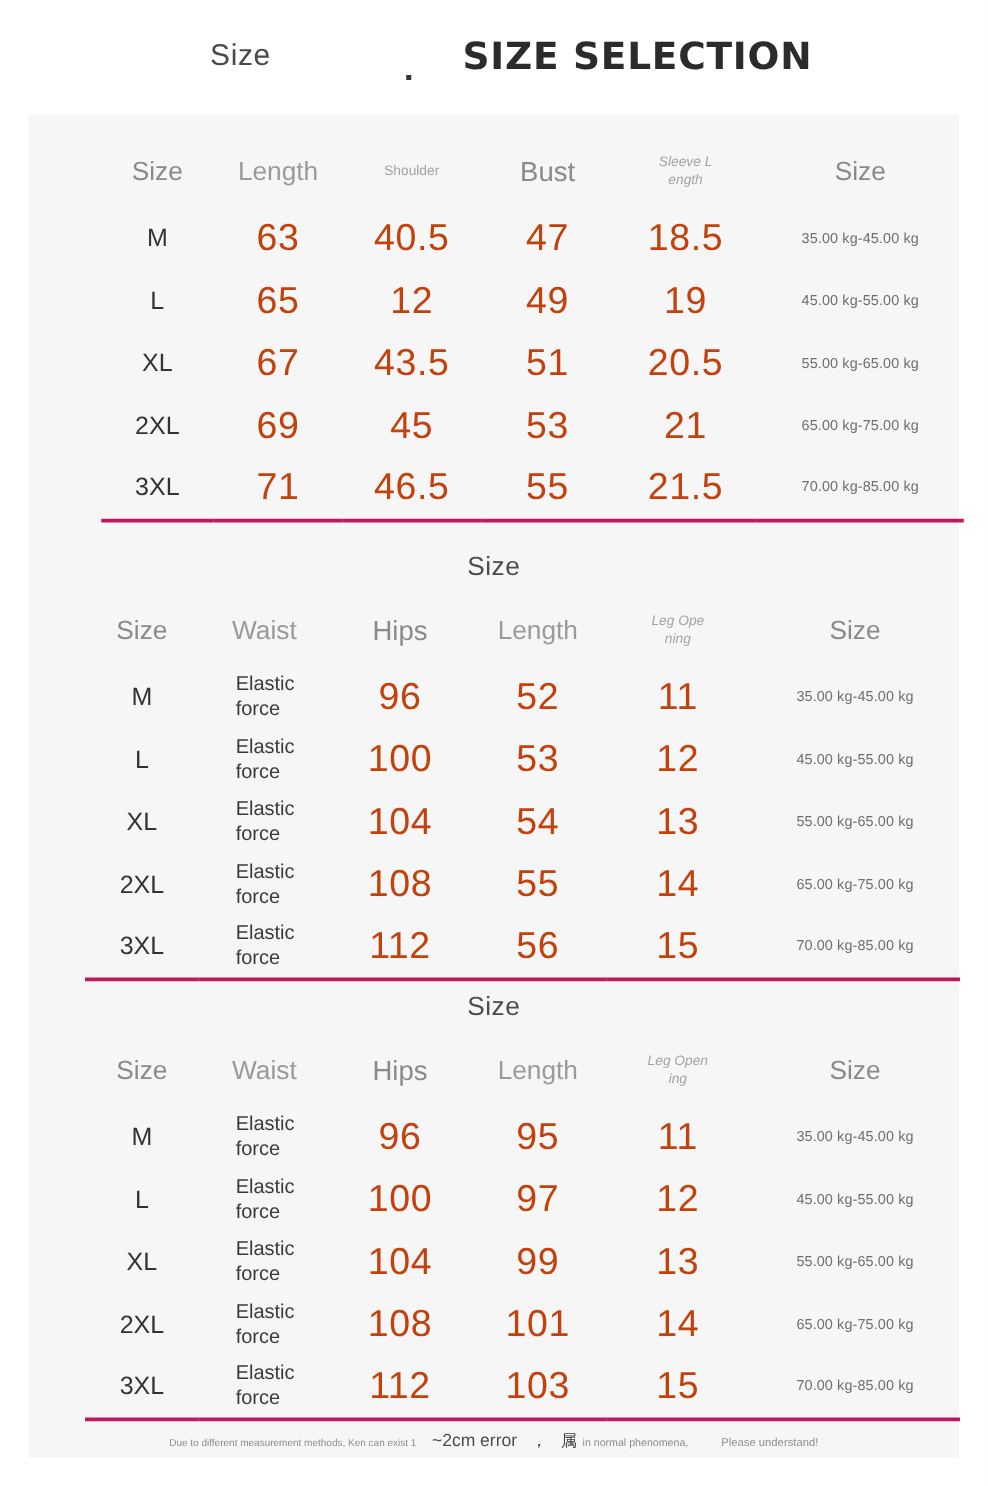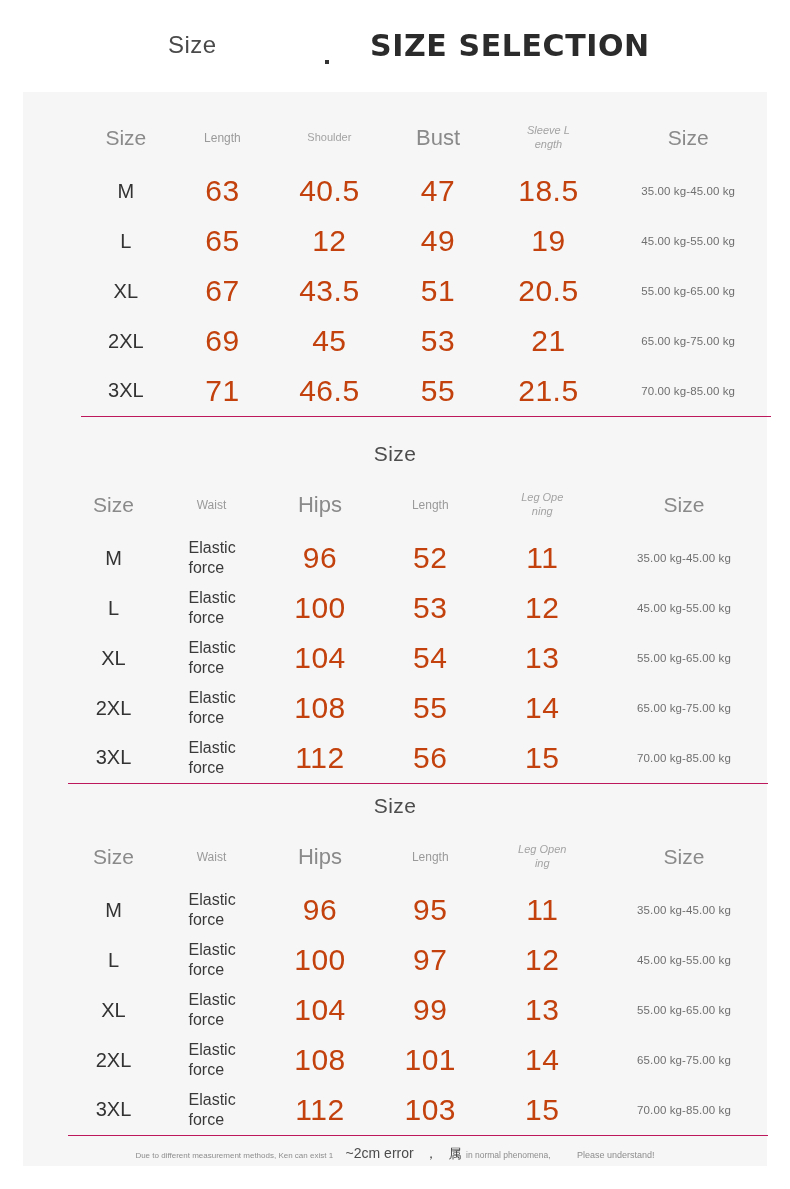--- a/index.html
+++ b/index.html
@@ -84,38 +84,38 @@
   table.size-table td {
     text-align: center;
     vertical-align: middle;
     padding: 0;
     border: 0;
   }
 
   
   .hdr th { height: 56px; color: #8e8e8e; font-weight: 400; }
   .hdr .h-lg  { font-size: 21px; color: #8a8a8a; }
-  .hdr .h-md  { font-size: 12px; color: #9a9a9a; }
+  .hdr .h-md  { font-size: 21px; color: #9a9a9a; }
   .hdr .h-sm  { font-size: 11px; color: #a3a3a3; line-height: 1.25; }
   .hdr .h-xl  { font-size: 22px; color: #8a8a8a; }
 
   .hdr .h-sm .wrapbox {
     display: inline-block;
     width: 62px;
     text-align: center;
     font-style: italic;
   }
 
   
   tbody tr { height: 50px; }
   tbody td {
     border-bottom: 1px solid #e2e2e2;
     color: #2e2e2e;
   }
-  tbody tr:last-child td { border-bottom: 1px solid #be185d; }
+  tbody tr:last-child td { border-bottom: 3px solid #be185d; }
 
   td.v-size   { font-size: 20px; color: #333333; }
   td.v-num    { font-size: 30px; color: #c2410c; letter-spacing: 0.5px; }
   td.v-elastic{ font-size: 16px; color: #3a3a3a; line-height: 1.25; }
   td.v-weight { font-size: 11.5px; color: #6f6f6f; letter-spacing: 0.1px; }
 
   td.v-elastic .wrapbox {
     display: inline-block;
     width: 46px;
     text-align: left;

